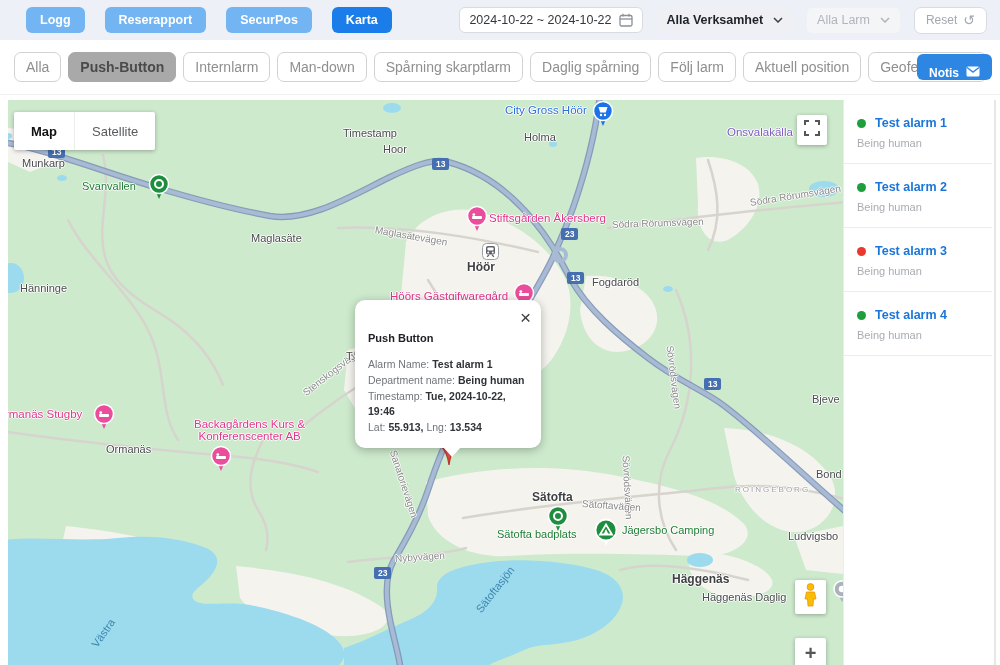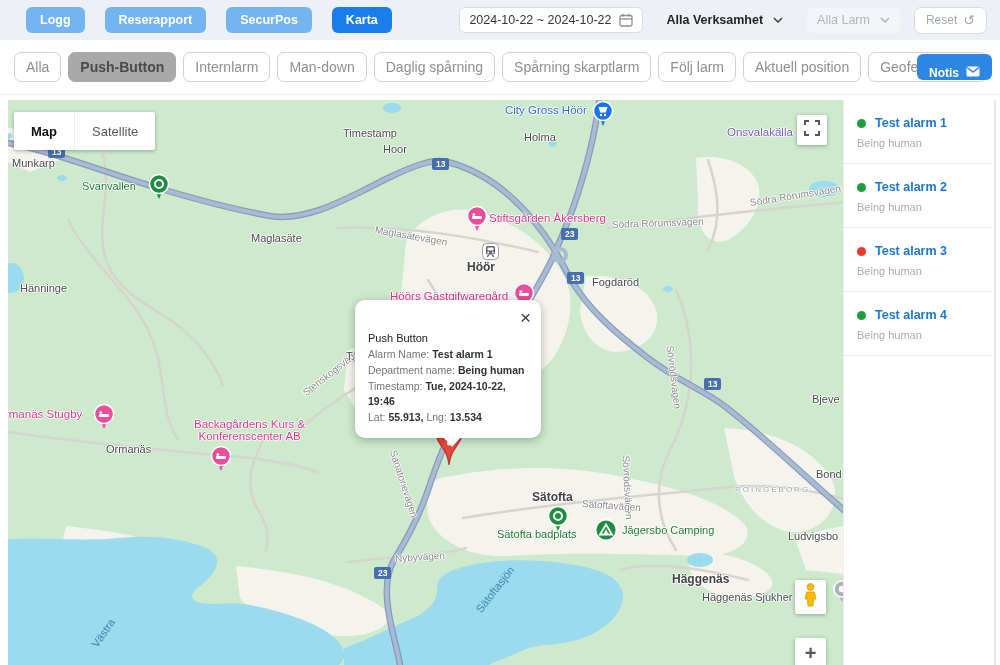--- a/index.html
+++ b/index.html
@@ -80,21 +80,21 @@
   .fullscreen { right:16px; top:15px; width:30px; height:30px; }
   .pegman { right:17px; top:480px; width:31px; height:34px; }
   .zoomin { right:17px; top:538px; width:31px; height:30px; color:#565656;
     font-size:20px; font-weight:bold; }
 
   .popup { position:absolute; left:347px; top:200px; width:186px; z-index:30;
     background:#fff; border-radius:10px; box-shadow:0 2px 10px rgba(0,0,0,.28);
     padding:32px 12px 12px 13px; }
   .popup .close { position:absolute; right:10px; top:8px; font-size:19px;
     line-height:1; color:#3c4043; cursor:pointer; }
-  .popup .ptitle { font-size:11px; font-weight:normal; color:#202124; margin-bottom:3px; }
+  .popup .ptitle { font-size:11px; font-weight:bold; color:#202124; margin-bottom:13px; }
   .popup .pline { font-size:10.5px; color:#70757a; line-height:1.5; }
   .popup .pline b { color:#2f3337; }
   .popup .tail { position:absolute; left:88px; bottom:-9px; width:0; height:0;
     border-left:9px solid transparent; border-right:9px solid transparent;
     border-top:10px solid #fff; }
   .alarm-pin { position:absolute; left:426px; top:318px; z-index:25; }
 
   
   .sidebar { position:absolute; left:843px; top:100px; width:157px; height:565px;
     background:#fff; border-left:1px solid #ececec; }
@@ -153,22 +153,22 @@
       </button>
     </div>
   </div>
 
   <div class="filterbar">
     <div class="pills">
         <button class="pill">Alla</button>
         <button class="pill active">Push-Button</button>
         <button class="pill">Internlarm</button>
         <button class="pill">Man-down</button>
+        <button class="pill">Spårning skarptlarm</button>
         <button class="pill">Daglig spårning</button>
-        <button class="pill">Spårning skarptlarm</button>
         <button class="pill">Följ larm</button>
         <button class="pill">Aktuell position</button>
         <button class="pill">Geofence zone</button>
       </div>
     <button class="notisbtn">
       <span>Notis</span>
       <span><svg width="14" height="11" viewBox="0 0 14 11">
             <rect x="0.5" y="0.5" width="13" height="10" rx="1.5" fill="#fff"></rect>
             <polyline points="1,1.5 7,6 13,1.5" fill="none" stroke="#2d87e2" stroke-width="1.4"></polyline>
           </svg></span>
@@ -226,36 +226,36 @@
         <path d="M592,-5 C588,30 578,70 566,105 C558,128 552,140 546,155 C535,180 515,210 495,245 C478,275 460,300 448,322 C438,340 430,360 420,390 C410,420 395,445 385,462 C377,477 378,500 382,520 C386,540 390,552 392,565"></path>
       </g>
       <g fill="none" stroke="#a8bad4" stroke-width="4" stroke-linecap="round">
         <path d="M-5,42 C40,50 90,70 150,88 C210,106 240,112 262,116 C300,122 340,98 380,78 C405,66 425,58 440,62 C470,70 500,90 525,120 C545,144 552,160 562,178 C580,210 610,235 640,258 C670,281 695,290 715,305 C745,327 790,370 838,412"></path>
         <path d="M592,-5 C588,30 578,70 566,105 C558,128 552,140 546,155 C535,180 515,210 495,245 C478,275 460,300 448,322 C438,340 430,360 420,390 C410,420 395,445 385,462 C377,477 378,500 382,520 C386,540 390,552 392,565"></path>
       </g>
       <circle cx="552" cy="155" r="6" fill="none" stroke="#a8bad4" stroke-width="4"></circle>
     </svg>
 
     <div id="map-layers">
-        <span class="lbl town2" style="left: 4px; top: 57px;">Munkarp</span>
+        <span class="lbl town2" style="left: 14px; top: 57px;">Munkarp</span>
         <span class="lbl town2" style="left: 335px; top: 27px;">Timestamp</span>
         <span class="lbl town2" style="left: 375px; top: 43px;">Hoor</span>
         <span class="lbl town2" style="left: 516px; top: 31px;">Holma</span>
         <span class="lbl town2" style="left: 243px; top: 132px;">Maglasäte</span>
         <span class="lbl town2" style="left: 12px; top: 182px;">Hänninge</span>
         <span class="lbl town" style="left: 459px; top: 160px;">Höör</span>
         <span class="lbl town2" style="left: 584px; top: 176px;">Fogdaröd</span>
         <span class="lbl town2" style="left: 338px; top: 250px;">T.</span>
         <span class="lbl town2" style="left: 804px; top: 293px;">Bjeve</span>
         <span class="lbl town2" style="left: 98px; top: 343px;">Ormanäs</span>
         <span class="lbl town2" style="left: 808px; top: 368px;">Bond</span>
         <span class="lbl town" style="left: 524px; top: 390px;">Sätofta</span>
         <span class="lbl town2" style="left: 780px; top: 430px;">Ludvigsbo</span>
         <span class="lbl town" style="left: 664px; top: 472px;">Häggenäs</span>
-        <span class="lbl town2" style="left: 694px; top: 491px;">Häggenäs Sjukher</span>
+        <span class="lbl town2" style="left: 694px; top: 491px;">Häggenäs Daglig</span>
         <span class="lbl area" style="left: 727px; top: 385px;">ROINGEBORG</span>
         <span class="lbl poi-blue" style="left: 497px; top: 4px;">City Gross Höör</span>
         <span class="lbl poi-purple" style="left: 719px; top: 26px;">Onsvalakälla</span>
         <span class="lbl poi-green" style="left: 74px; top: 80px;">Svanvallen</span>
         <span class="lbl poi-pink" style="left: 481px; top: 112px;">Stiftsgården Åkersberg</span>
         <span class="lbl poi-pink" style="left: 382px; top: 190px;">Höörs Gästgifwaregård</span>
         <span class="lbl poi-pink" style="left: -12px; top: 308px;">Ormanäs Stugby</span>
         <span class="lbl poi-pink center" style="left: 186px; top: 318px;">Backagårdens Kurs &amp;
 Konferenscenter AB</span>
         <span class="lbl poi-green" style="left: 489px; top: 428px;">Sätofta badplats</span>

